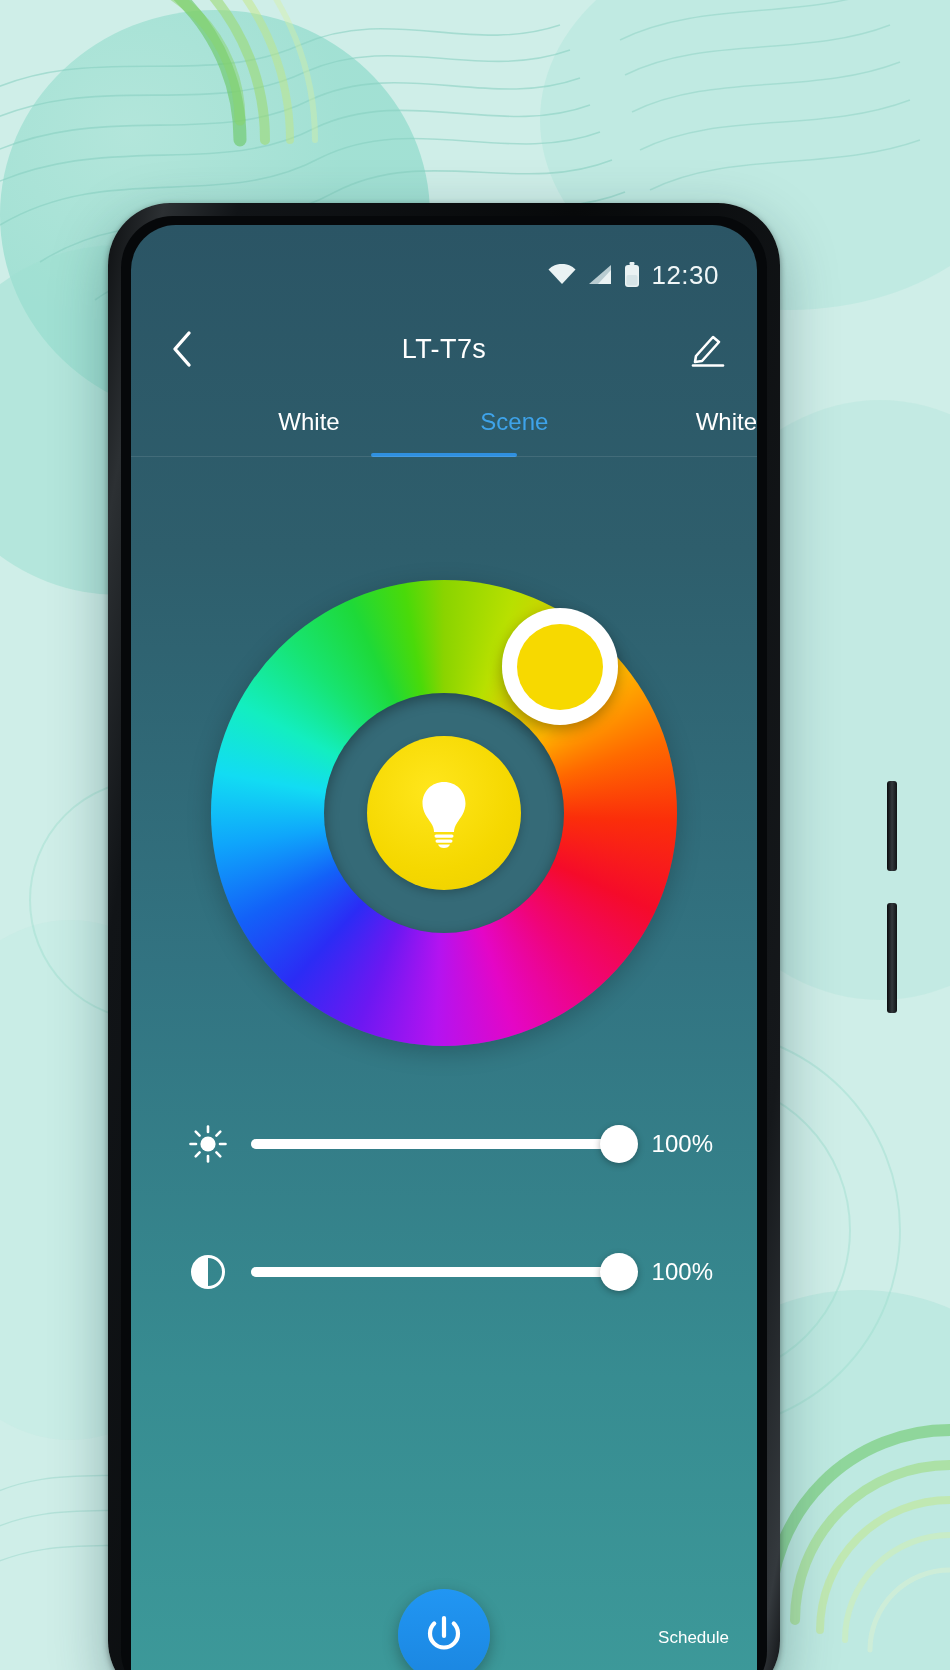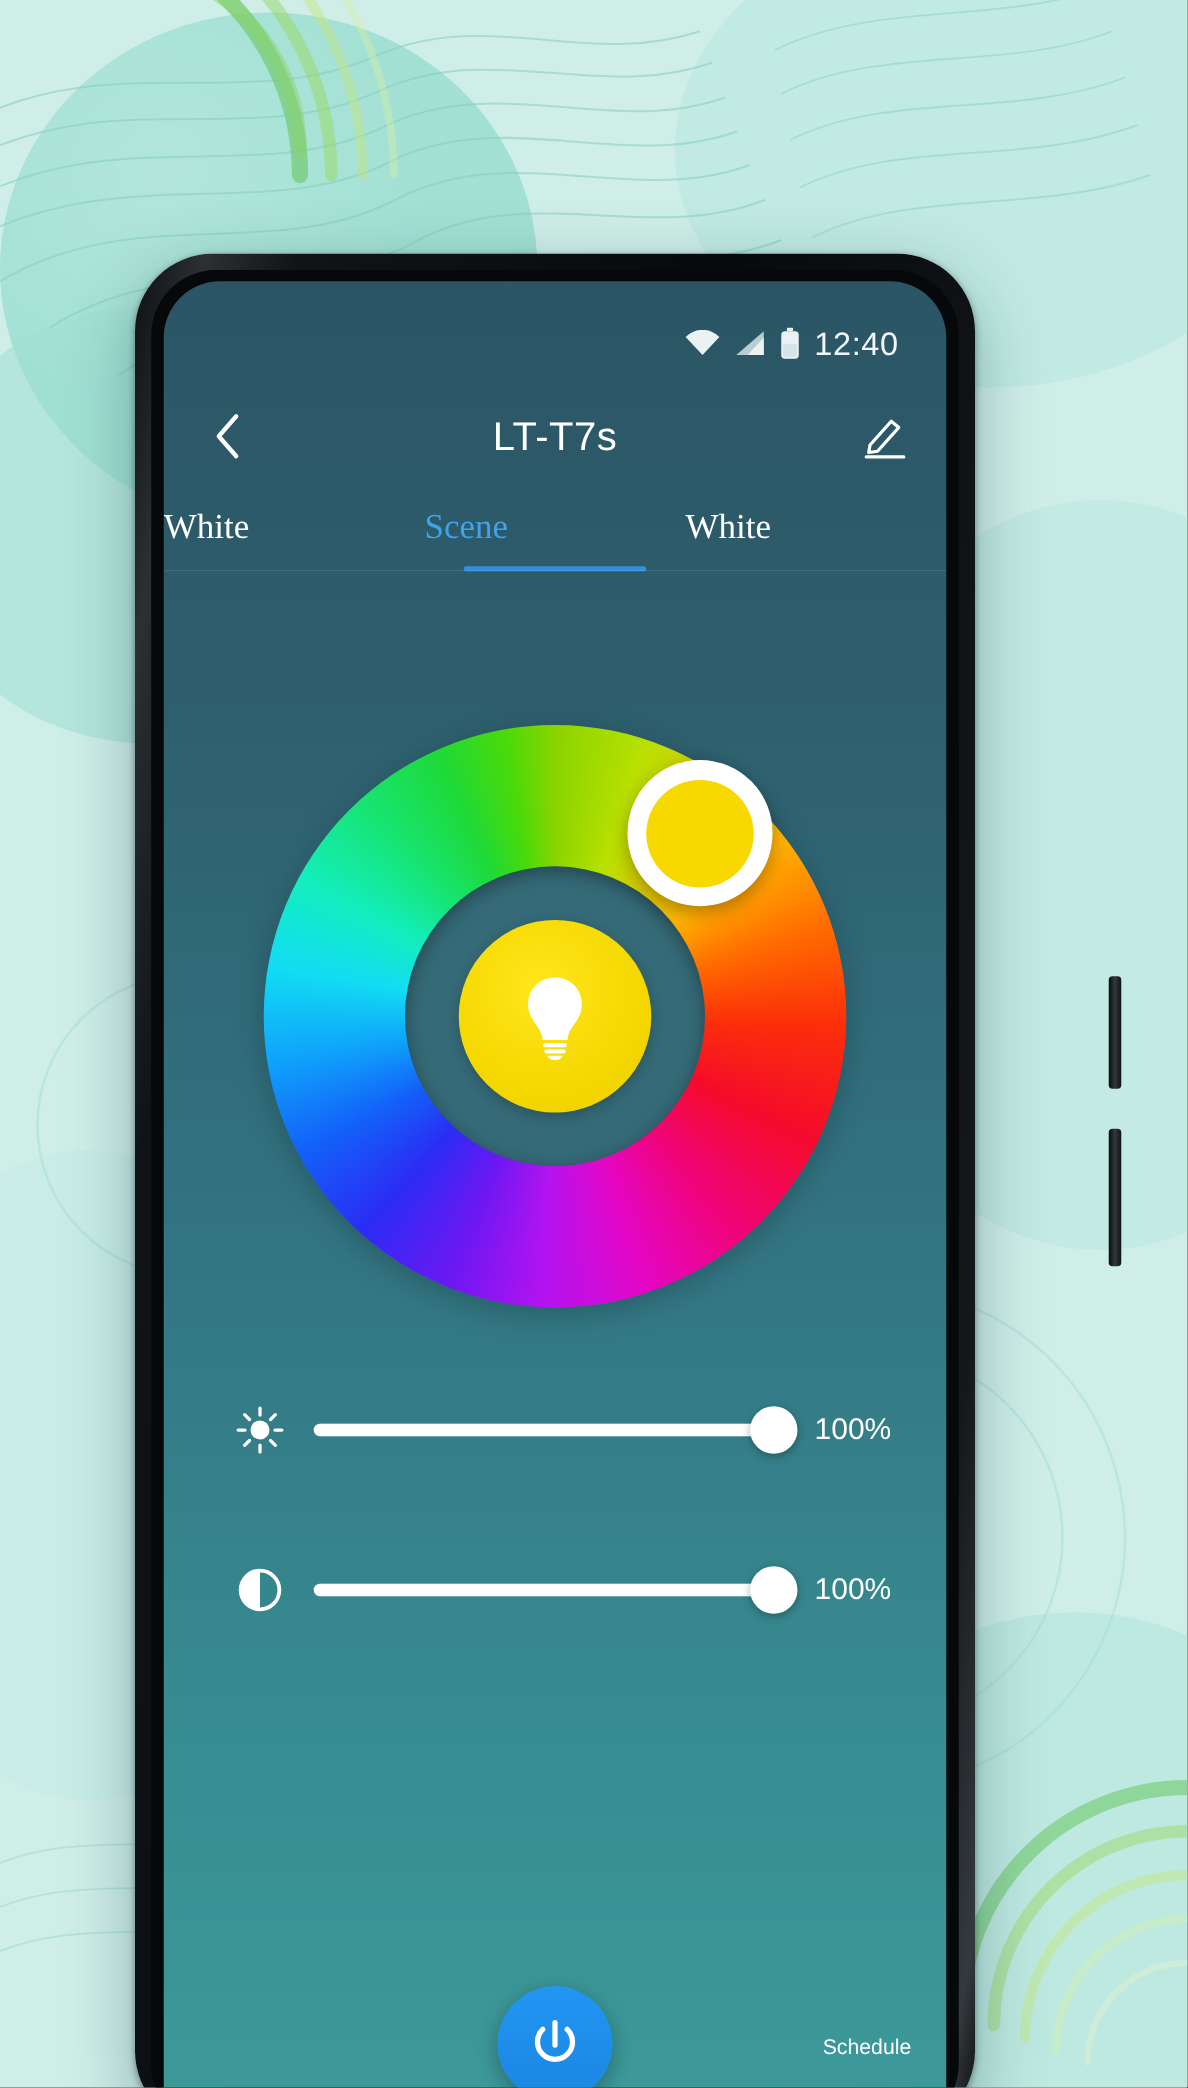--- a/index.html
+++ b/index.html
@@ -44,28 +44,28 @@
   .statusbar{position:absolute;top:30px;left:0;right:0;height:40px;
              display:flex;align-items:center;justify-content:flex-end;
              padding-right:38px;gap:11px;color:#eef4f5;}
   .sb-time{font-size:26px;letter-spacing:.5px;color:#f0f6f7;}
   .sb-ico{display:flex;align-items:center;}
 
   
   .appbar{position:absolute;top:88px;left:0;right:0;height:72px;display:flex;align-items:center;}
   .back{position:absolute;left:28px;top:50%;transform:translateY(-50%);width:46px;height:46px;
         display:flex;align-items:center;justify-content:center;cursor:pointer;}
-  .title{position:absolute;left:0;right:0;text-align:center;color:#fff;font-size:32px;letter-spacing:.4px;}
+  .title{position:absolute;left:0;right:0;text-align:center;color:#fff;font-size:27px;letter-spacing:.4px;}
   .edit{position:absolute;right:26px;top:50%;transform:translateY(-50%);width:46px;height:46px;
         display:flex;align-items:center;justify-content:center;cursor:pointer;}
 
   
   .tabs{position:absolute;top:162px;left:0;right:0;height:70px;display:flex;}
-  .tab{flex:1;display:flex;align-items:center;justify-content:flex-start;
-       color:#ffffff;font-size:28px;cursor:pointer;position:relative;font-family:Liberation Serif, serif;}
+  .tab{flex:1;display:flex;align-items:center;justify-content:flex-end;
+       color:#ffffff;font-size:24px;cursor:pointer;position:relative;}
   .tab.active{color:#3ea3ea;}
   .tab.active:after{content:"";position:absolute;bottom:0;left:50%;transform:translateX(-50%);
        width:146px;height:4px;background:#2f90e0;border-radius:2px;}
   .tabs-divider{position:absolute;top:231px;left:0;right:0;height:1px;background:rgba(255,255,255,.10);}
 
   
   .wheel-wrap{position:absolute;left:0;right:0;top:355px;height:480px;display:flex;justify-content:center;}
   .wheel{position:relative;width:466px;height:466px;}
   .ring{position:absolute;inset:0;border-radius:50%;
         background:conic-gradient(from 0deg,
@@ -217,21 +217,21 @@
             <path d="M11 20 L24 20 L24 6 Z" fill="#eaf2f3"></path>
           </svg>
         </span>
         <span class="sb-ico">
           <svg width="16" height="26" viewBox="0 0 16 26">
             <rect x="5.5" y="0" width="5" height="3" rx="1" fill="#eaf2f3"></rect>
             <rect x="1" y="3" width="14" height="22" rx="3" fill="#eaf2f3"></rect>
             <rect x="2.4" y="13" width="11.2" height="10.6" rx="2" fill="#d6e4e7"></rect>
           </svg>
         </span>
-        <span class="sb-time">12:40</span>
+        <span class="sb-time">12:30</span>
       </div>
 
       <div class="appbar">
         <div class="back">
           <svg width="22" height="38" viewBox="0 0 22 38">
             <path d="M18 3 L4 19 L18 35" fill="none" stroke="#ffffff" stroke-width="3.4" stroke-linecap="round" stroke-linejoin="round"></path>
           </svg>
         </div>
         <div class="title">LT-T7s</div>
         <div class="edit">

